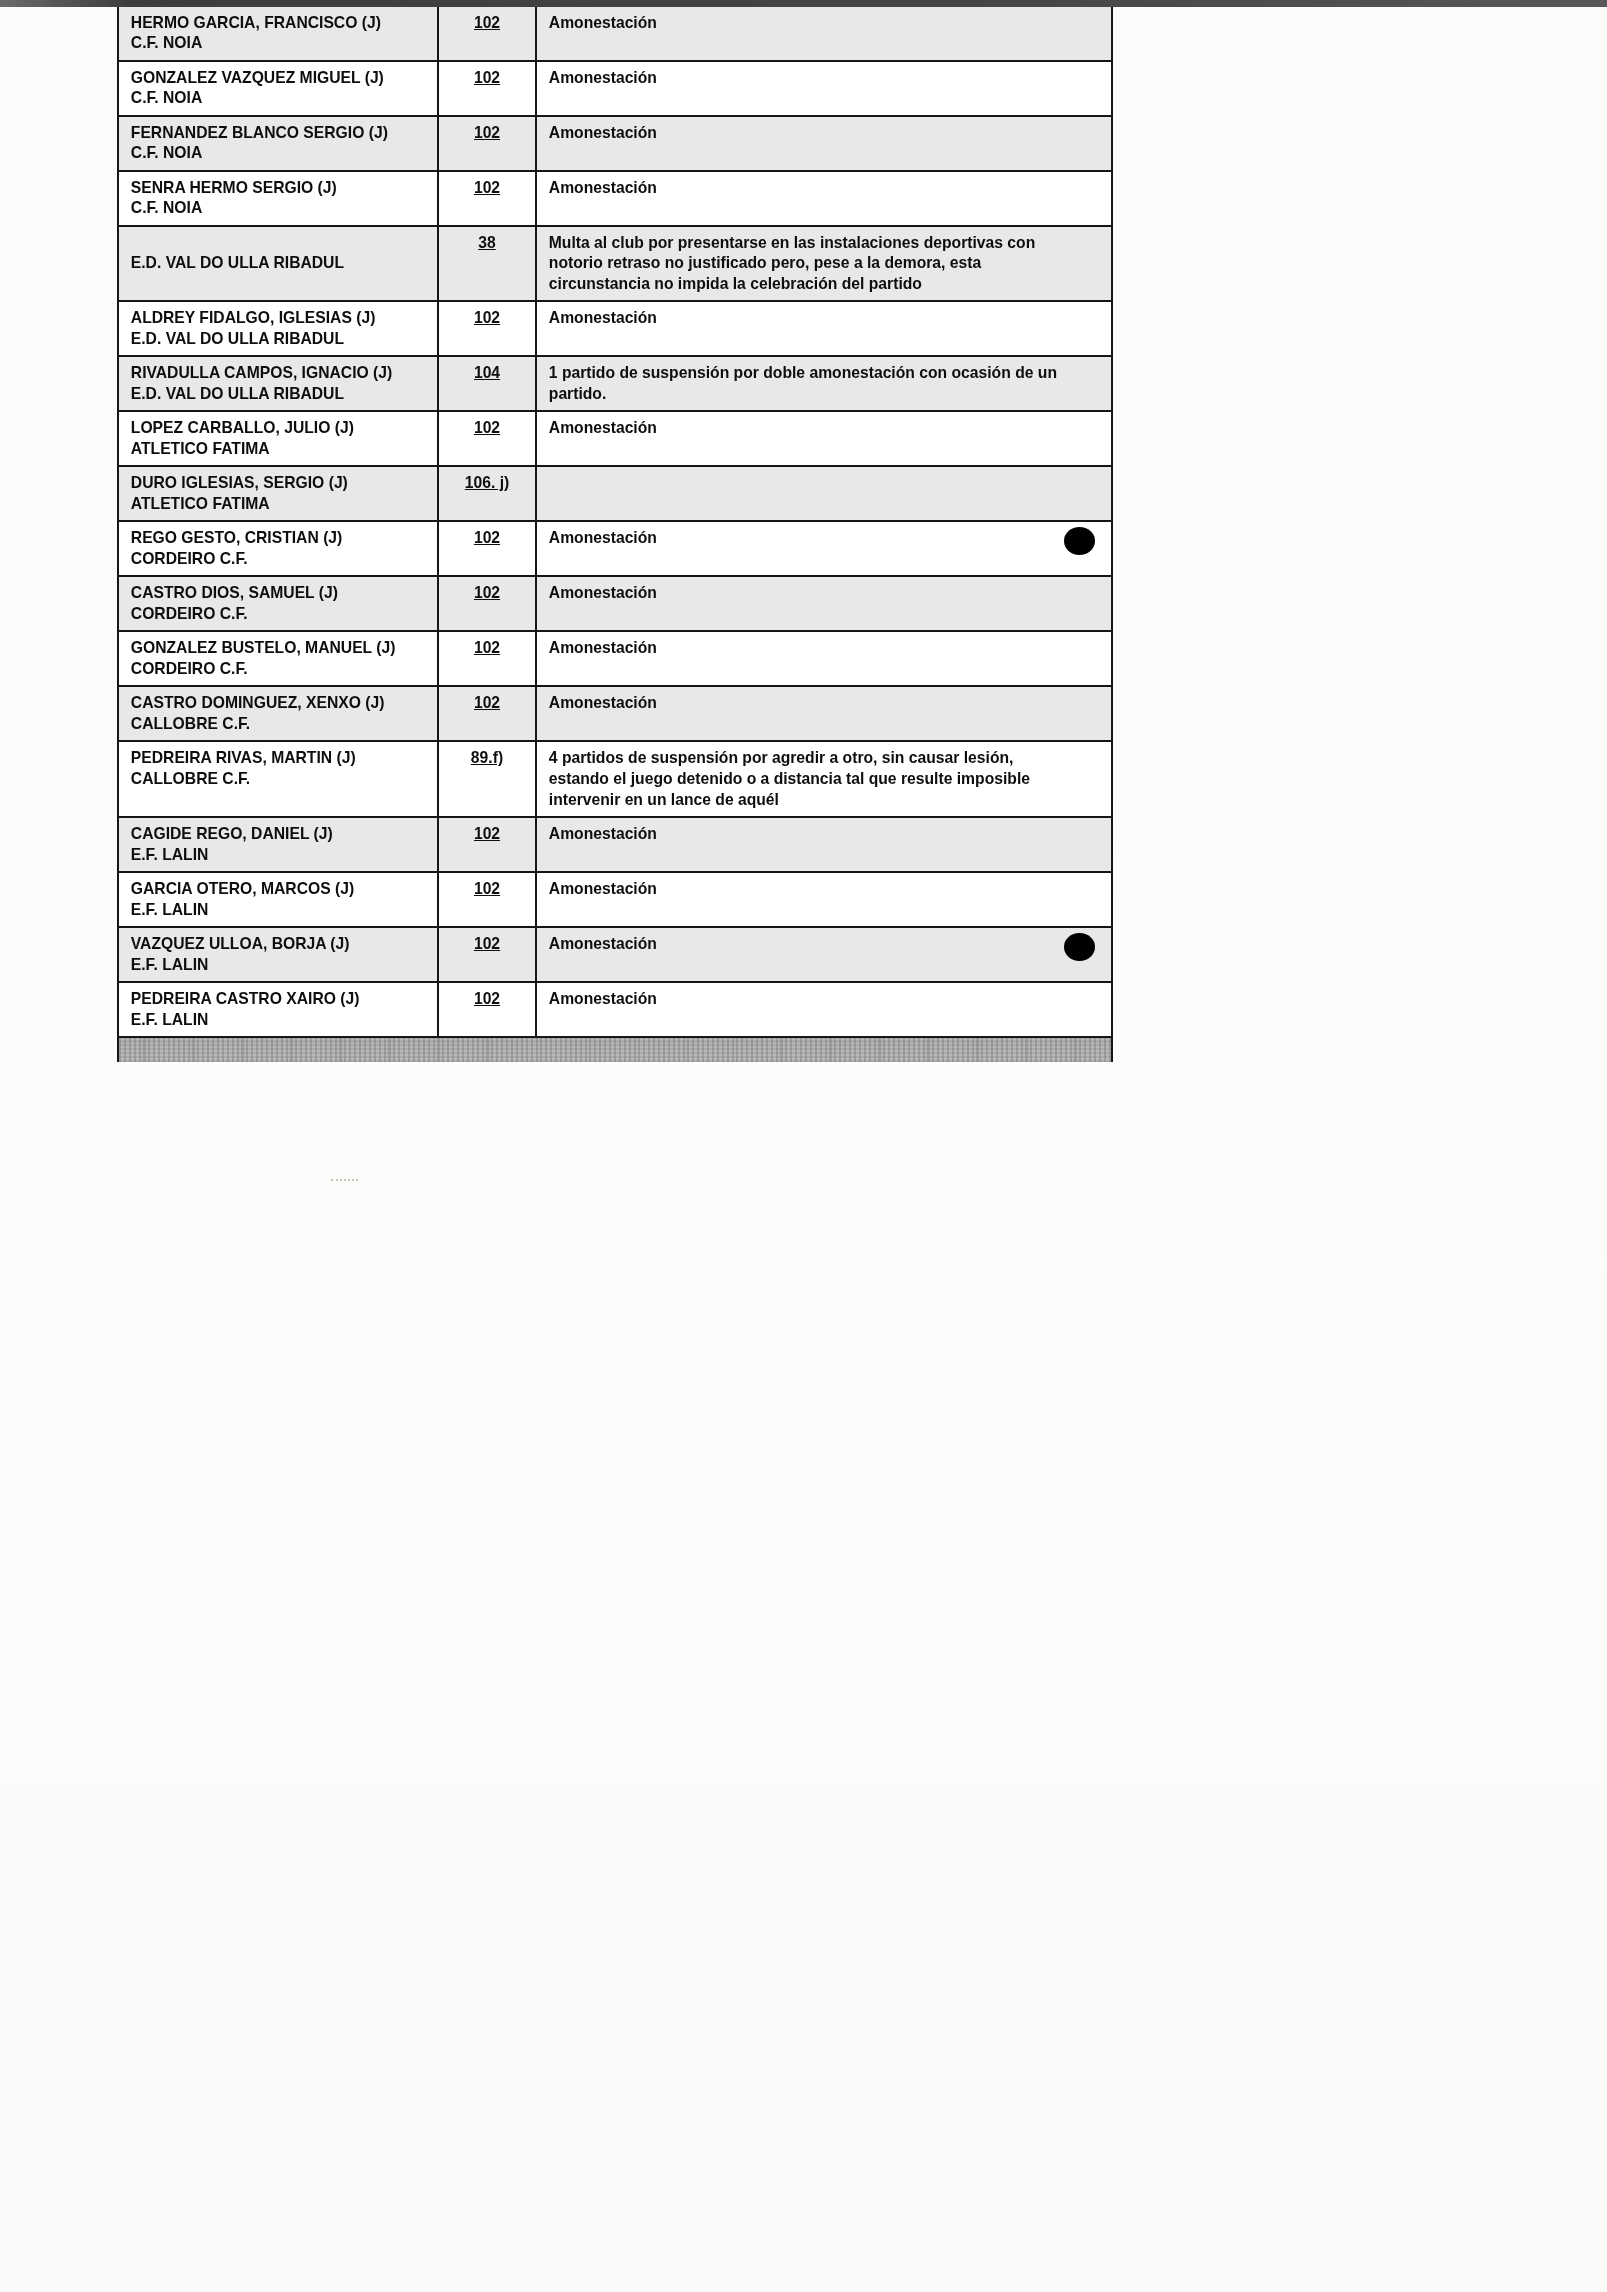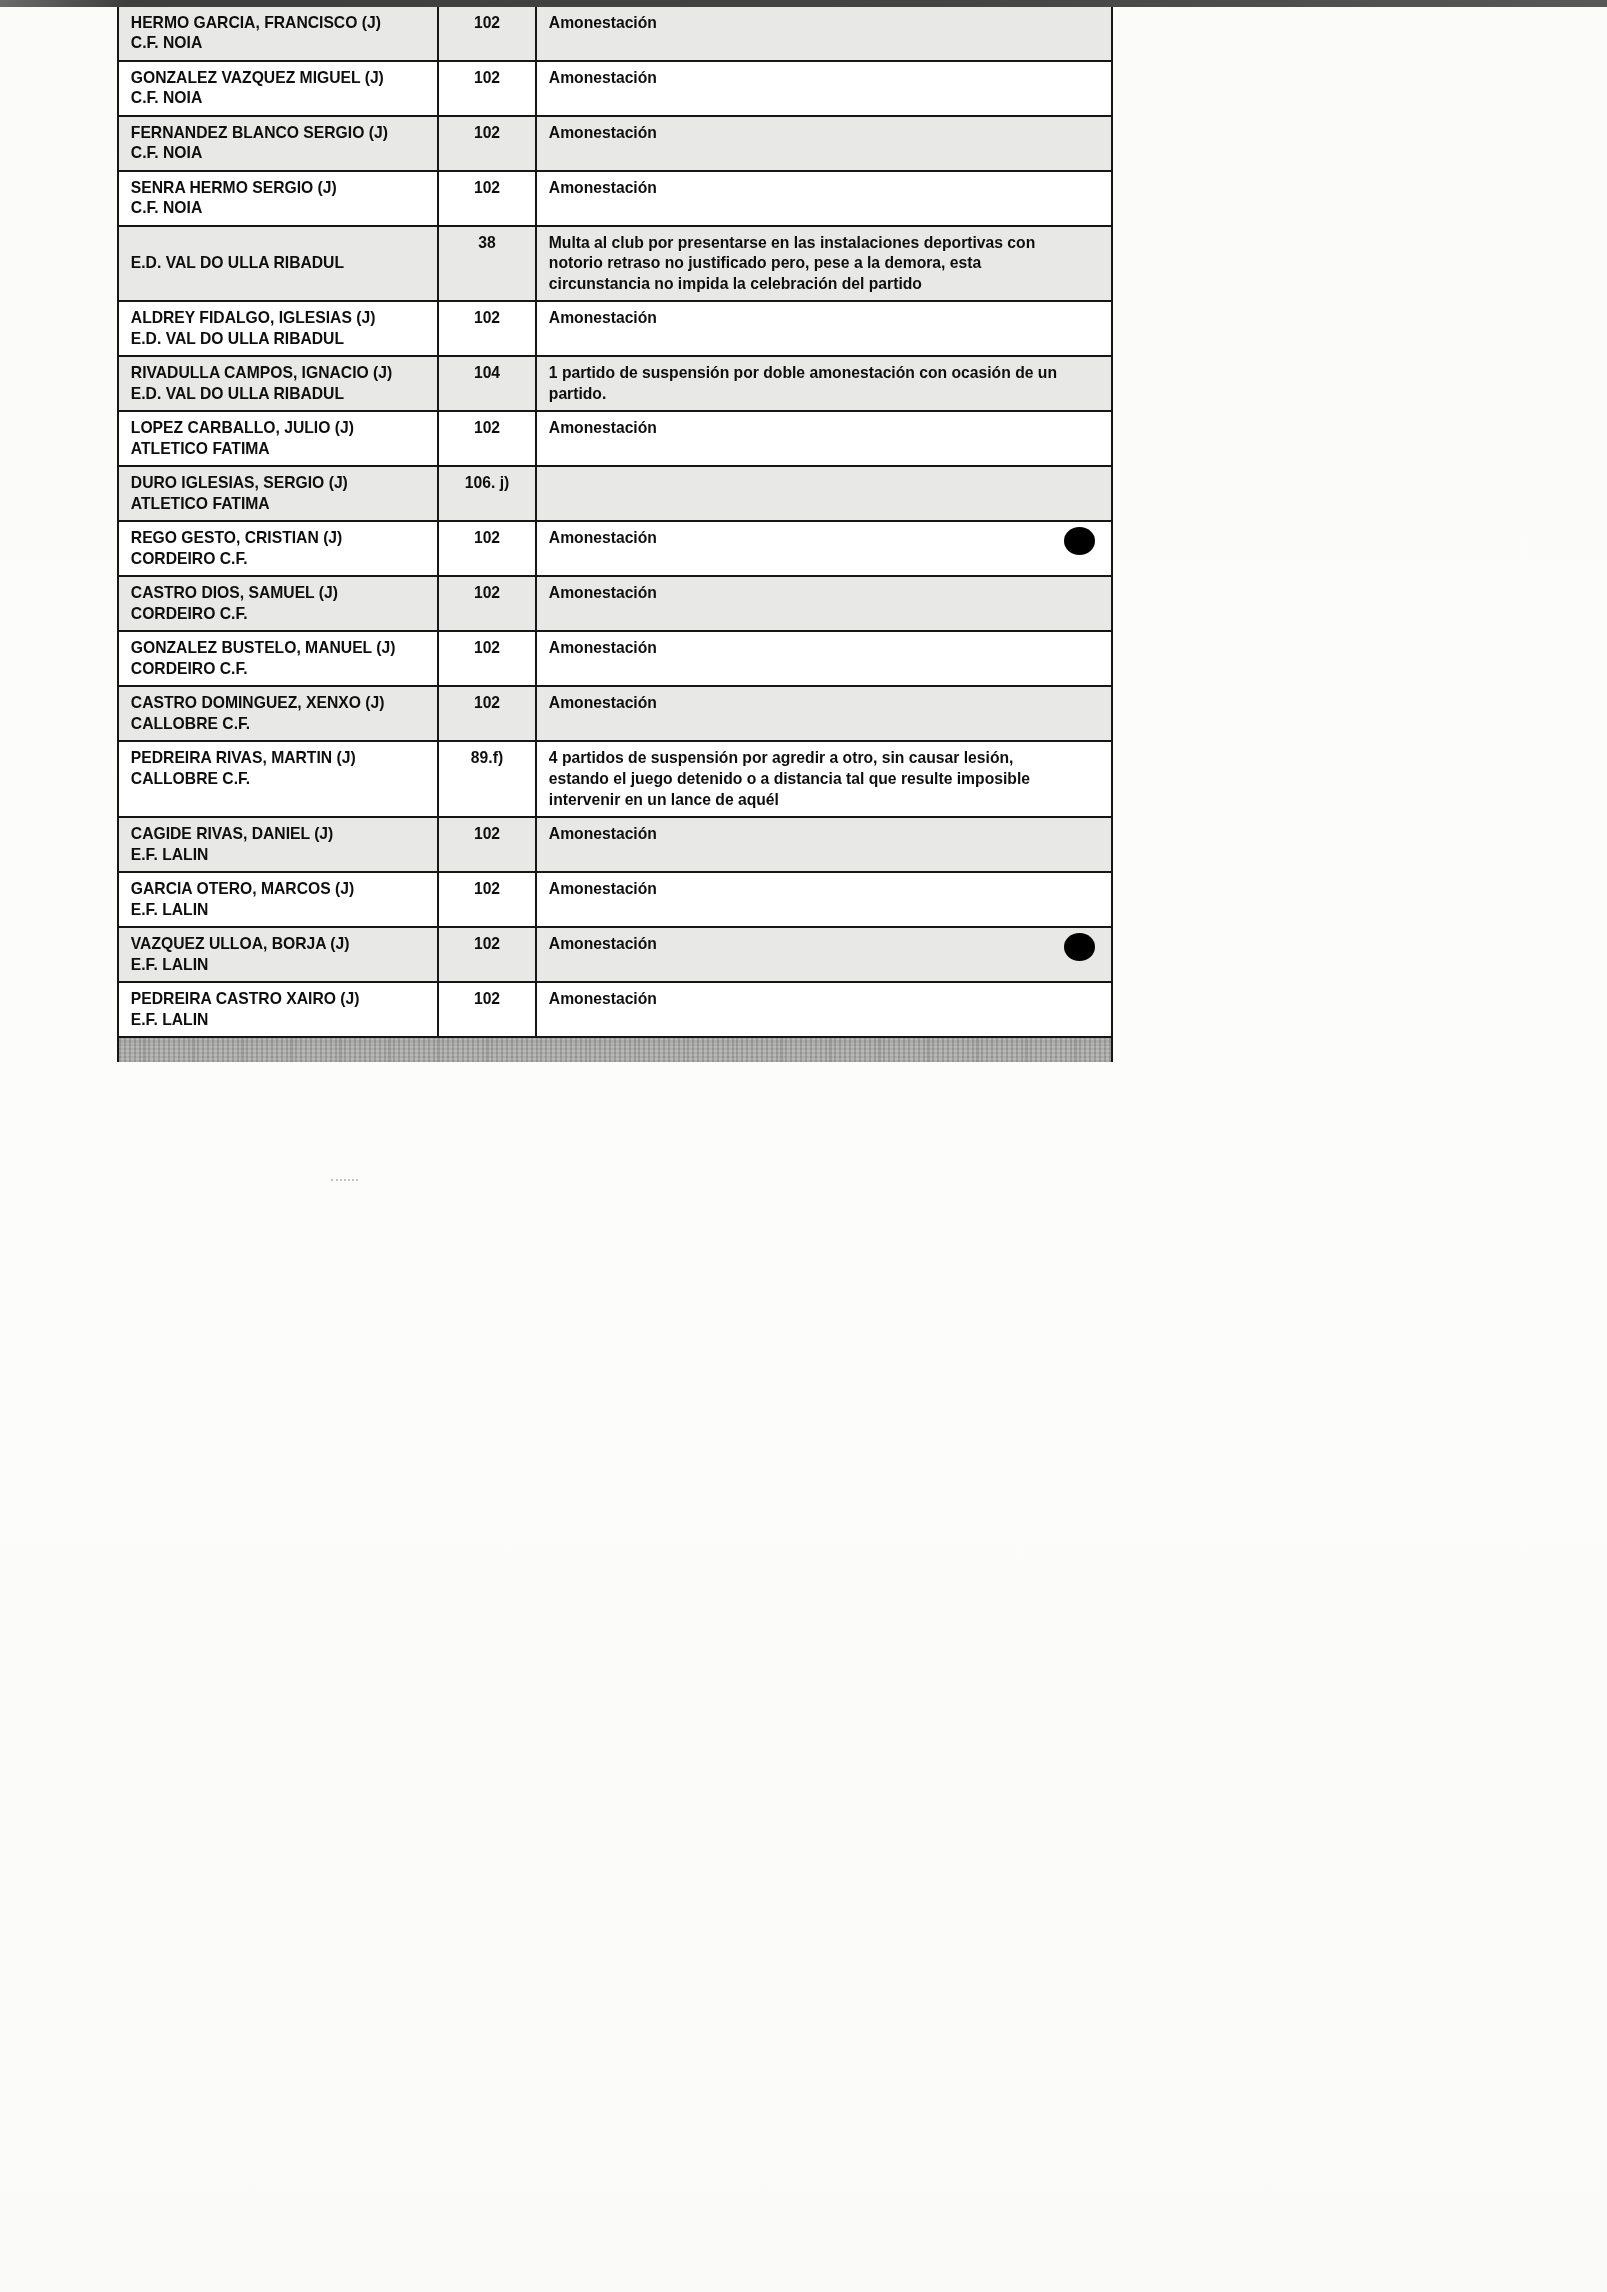--- a/index.html
+++ b/index.html
@@ -61,20 +61,21 @@
   .name-cell.vcenter {
     justify-content: center;
   }
   .article-cell {
     width: 98px;
     flex: 0 0 98px;
     border-right: 2px solid #161616;
     text-align: center;
     padding-left: 3.9px;
     padding-right: 3.9px;
+    text-decoration: underline;
   }
   .sanction-cell {
     flex: 1 1 auto;
     position: relative;
     padding-right: 36px;
   }
   .ink-dot {
     display: none;
     position: absolute;
     right: 15.7px;
@@ -269,21 +270,21 @@
     </div>
     <div class="cell article-cell">89.f)</div>
     <div class="cell sanction-cell">
       <span>4 partidos de suspensión por agredir a otro, sin causar lesión, estando el juego detenido o a distancia tal que resulte imposible intervenir en un lance de aquél</span>
       
     </div>
   </div>
 
   <div class="row">
     <div class="cell name-cell">
-      <div>CAGIDE RIVAS, DANIEL (J)</div>
+      <div>CAGIDE REGO, DANIEL (J)</div>
       <div>E.F. LALIN</div>
     </div>
     <div class="cell article-cell">102</div>
     <div class="cell sanction-cell">
       <span>Amonestación</span>
       
     </div>
   </div>
 
   <div class="row">

